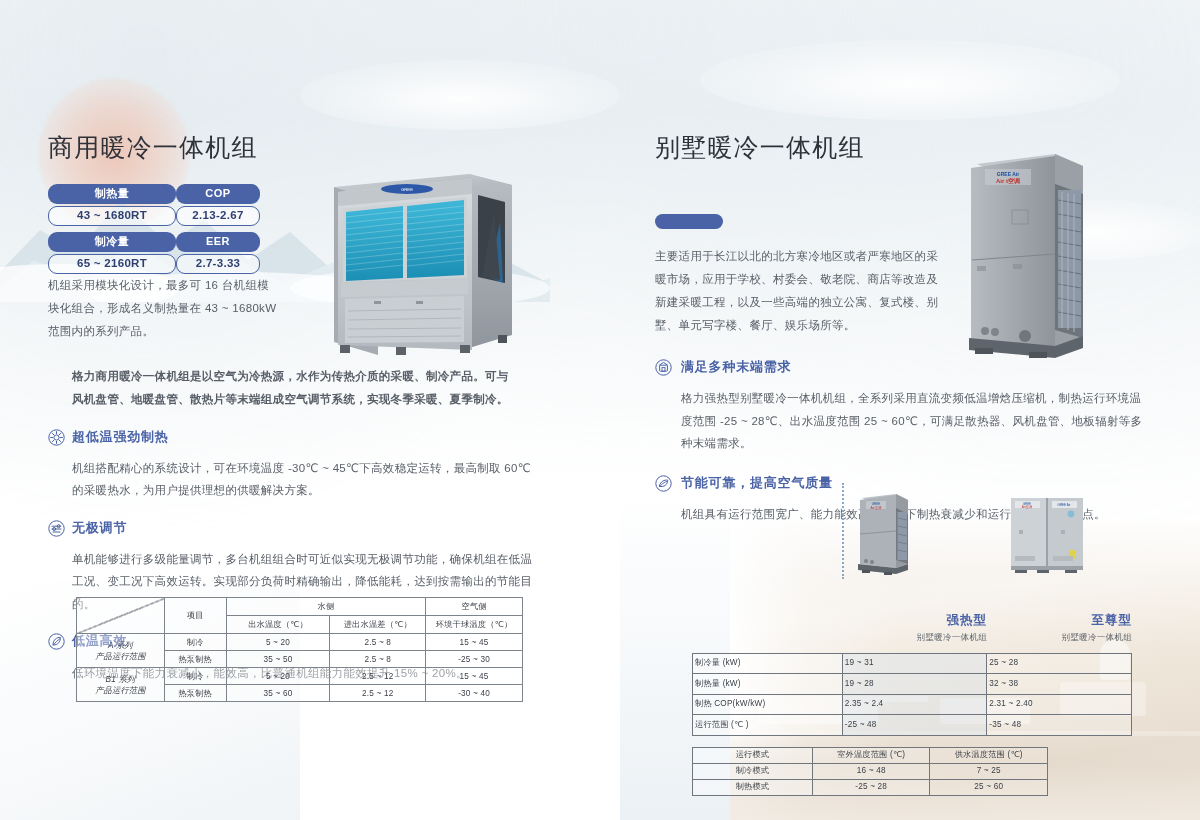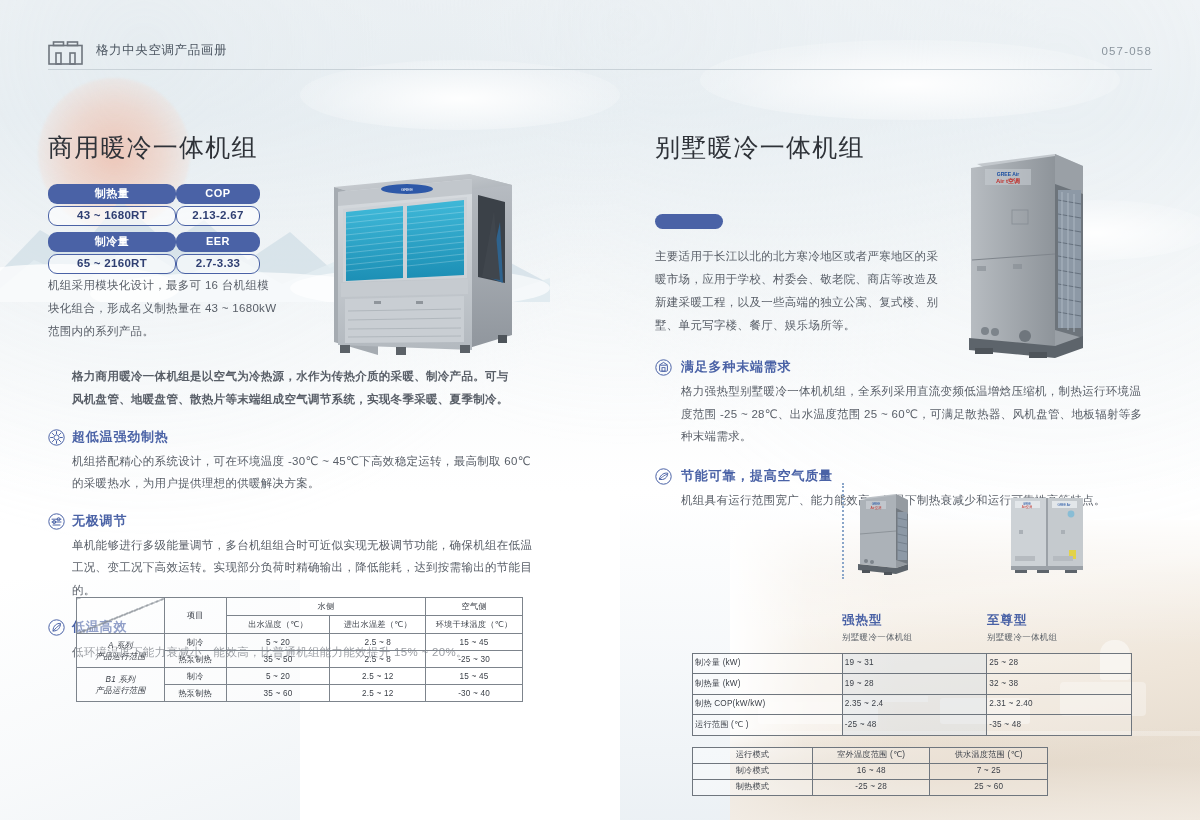--- a/index.html
+++ b/index.html
@@ -160,21 +160,21 @@
     width: 17px; height: 17px;
   }
   .feature-title {
     font-size: 13px;
     font-weight: 700;
     color: #4a62a6;
     letter-spacing: .8px;
     line-height: 1.25;
   }
   .feature-body {
-    margin-top: 5px;
+    margin-top: 12px;
     font-size: 11.5px;
     line-height: 1.95;
     color: #585e67;
     letter-spacing: .3px;
   }
 
   
   .accent-bar {
     margin-top: 52px;
     width: 68px; height: 15px;
@@ -213,21 +213,21 @@
   .tbl-right-wrap {
     position: absolute;
     left: 692px; top: 613px; width: 440px;
   }
   .prod-head {
     display: flex;
     width: 440px;
     padding-left: 0;
   }
   .prod-head-cell {
-    text-align: left;
+    text-align: right;
   }
   .prod-name {
     font-size: 12.5px; font-weight: 700; color: #4a62a6;
     letter-spacing: 1px; line-height: 1.2;
   }
   .prod-sub {
     font-size: 8.5px; color: #5c6269; margin-top: 4px; letter-spacing: .3px;
   }
   .tbl-right {
     margin-top: 9px;
@@ -303,33 +303,20 @@
   <div class="bg-room">
     <div class="bg-room-el" style="left:18px; bottom:118px; width:180px; height:6px; opacity:.7;"></div>
     <div class="bg-room-el" style="left:28px; bottom:96px; width:120px; height:22px; border-radius:3px; opacity:.8;"></div>
     <div class="bg-room-el" style="left:210px; bottom:96px; width:90px; height:26px; border-radius:3px; opacity:.7;"></div>
     <div class="bg-room-el" style="left:330px; bottom:104px; width:86px; height:34px; border-radius:4px; opacity:.6;"></div>
     <div class="bg-room-el" style="left:370px; bottom:140px; width:30px; height:40px; border-radius:14px 14px 3px 3px; opacity:.85;"></div>
     <div class="bg-room-el" style="left:0px; bottom:84px; width:470px; height:5px; opacity:.55;"></div>
     <div class="bg-room-shadow"></div>
   </div>
 
-  <div class="header">
-    <span class="logo-mark">
-      <svg width="36" height="24" viewBox="0 0 36 24">
-        <rect x="1" y="4.5" width="33" height="18.5" fill="none" stroke="#6e757d" stroke-width="1.6"></rect>
-        <rect x="5.5" y="1" width="10" height="3.5" fill="none" stroke="#6e757d" stroke-width="1.6"></rect>
-        <rect x="19.5" y="1" width="10" height="3.5" fill="none" stroke="#6e757d" stroke-width="1.6"></rect>
-        <rect x="8" y="12" width="5" height="11" fill="none" stroke="#6e757d" stroke-width="1.6"></rect>
-        <rect x="22" y="12" width="5" height="11" fill="none" stroke="#6e757d" stroke-width="1.6"></rect>
-      </svg>
-    </span>
-    <span class="header-title">格力中央空调产品画册</span>
-    <span class="page-num">057-058</span>
-  </div>
 
   <div class="col-left">
     <h1 class="section-title">商用暖冷一体机组</h1>
 
     <div class="spec-grid">
       <div class="spec-cell">
         <div class="spec-head">制热量</div>
         <div class="spec-val">43 ~ 1680RT</div>
       </div>
       <div class="spec-cell">

